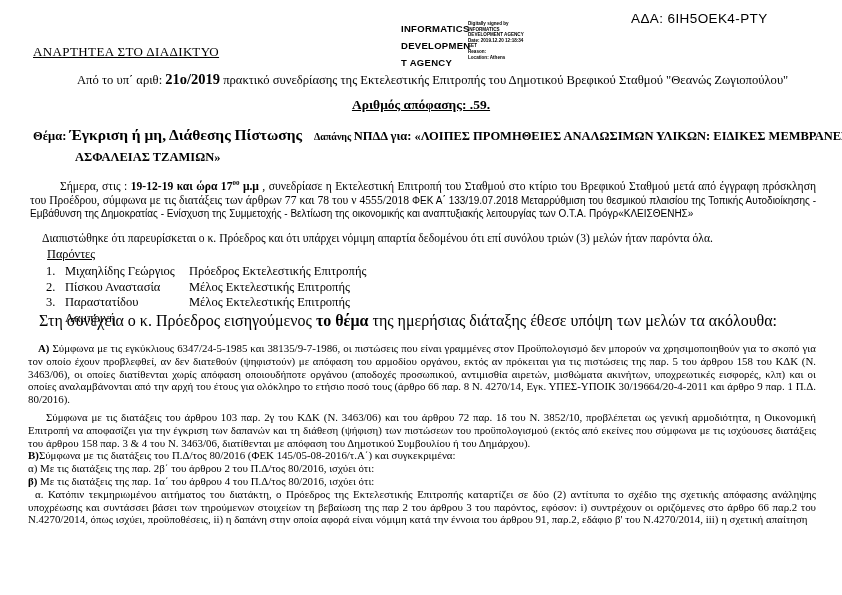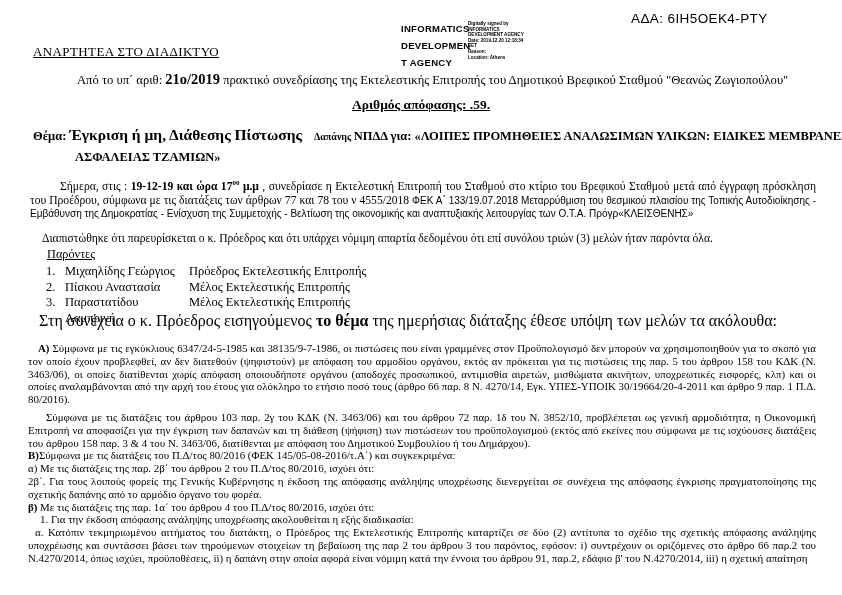--- a/index.html
+++ b/index.html
@@ -109,19 +109,17 @@
     </div>
   </div>
 
   <div class="agenda"><span>Στη συνέχεια ο κ. Πρόεδρος εισηγούμενος  </span><span class="b">το θέμα</span><span> της ημερήσιας διάταξης έθεσε υπόψη των μελών τα ακόλουθα:</span></div>
 
   <div class="body-text">
     <p class="p-a"><span class="b">Α)</span><span> Σύμφωνα με τις εγκύκλιους 6347/24-5-1985 και 38135/9-7-1986, οι πιστώσεις που είναι γραμμένες στον Προϋπολογισμό δεν μπορούν να χρησιμοποιηθούν για το σκοπό για τον οποίο έχουν προβλεφθεί, αν δεν διατεθούν (ψηφιστούν) με απόφαση του αρμοδίου οργάνου, εκτός αν πρόκειται για τις πιστώσεις της παρ. 5 του άρθρου 158 του ΚΔΚ (Ν. 3463/06), οι οποίες διατίθενται χωρίς απόφαση οποιουδήποτε οργάνου (αποδοχές προσωπικού, αντιμισθία αιρετών, μισθώματα ακινήτων, υποχρεωτικές εισφορές, κλπ) και οι οποίες αναλαμβάνονται από την αρχή του έτους για ολόκληρο το ετήσιο ποσό τους (άρθρο 66 παρ. 8 Ν. 4270/14, Εγκ. ΥΠΕΣ-ΥΠΟΙΚ 30/19664/20-4-2011 και άρθρο 9 παρ. 1 Π.Δ. 80/2016).</span></p>
     <p class="p-b">Σύμφωνα με τις διατάξεις του άρθρου 103 παρ. 2γ του ΚΔΚ (Ν. 3463/06) και του άρθρου 72 παρ. 1δ του Ν. 3852/10, προβλέπεται ως γενική αρμοδιότητα, η Οικονομική Επιτροπή να αποφασίζει για την έγκριση των δαπανών και τη διάθεση (ψήφιση) των πιστώσεων του προϋπολογισμού (εκτός από εκείνες που σύμφωνα με τις ισχύουσες διατάξεις του άρθρου 158 παρ. 3 &amp; 4 του Ν. 3463/06, διατίθενται με απόφαση του Δημοτικού Συμβουλίου ή του Δημάρχου).</p>
     <p class="p-c"><span class="b">Β)</span><span>Σύμφωνα με τις διατάξεις του Π.Δ/τος 80/2016 (ΦΕΚ 145/05-08-2016/τ.Α΄) και συγκεκριμένα:</span></p>
     <p class="p-d">α) Με τις διατάξεις της παρ. 2β΄ του άρθρου 2 του Π.Δ/τος 80/2016, ισχύει ότι:</p>
-    <p class="p-e">2β΄. Για τους λοιπούς φορείς της Γενικής Κυβέρνησης η έκδοση της απόφασης ανάληψης υποχρέωσης διενεργείται σε συνέχεια της απόφασης έγκρισης πραγματοποίησης της σχετικής δαπάνης από το αρμόδιο όργανο του φορέα.</p>
     <p class="p-f"><span class="b">β)</span><span> Με τις διατάξεις της παρ. 1α΄ του άρθρου 4 του Π.Δ/τος 80/2016, ισχύει ότι:</span></p>
-    <p class="p-g">1. Για την έκδοση απόφασης ανάληψης υποχρέωσης ακολουθείται η εξής διαδικασία:</p>
     <p class="p-h">α. Κατόπιν τεκμηριωμένου αιτήματος  του διατάκτη, ο Πρόεδρος  της  Εκτελεστικής  Επιτροπής καταρτίζει σε δύο (2) αντίτυπα το σχέδιο της σχετικής απόφασης ανάληψης υποχρέωσης και συντάσσει βάσει των τηρούμενων στοιχείων τη βεβαίωση της παρ 2 του άρθρου 3 του παρόντος, εφόσον: i) συντρέχουν οι οριζόμενες στο άρθρο 66 παρ.2 του Ν.4270/2014, όπως ισχύει, προϋποθέσεις, ii) η δαπάνη στην οποία αφορά είναι νόμιμη κατά την έννοια του άρθρου 91, παρ.2, εδάφιο β' του Ν.4270/2014, iii) η σχετική απαίτηση</p>
   </div>
 
 </div>
 
 </body></html>

